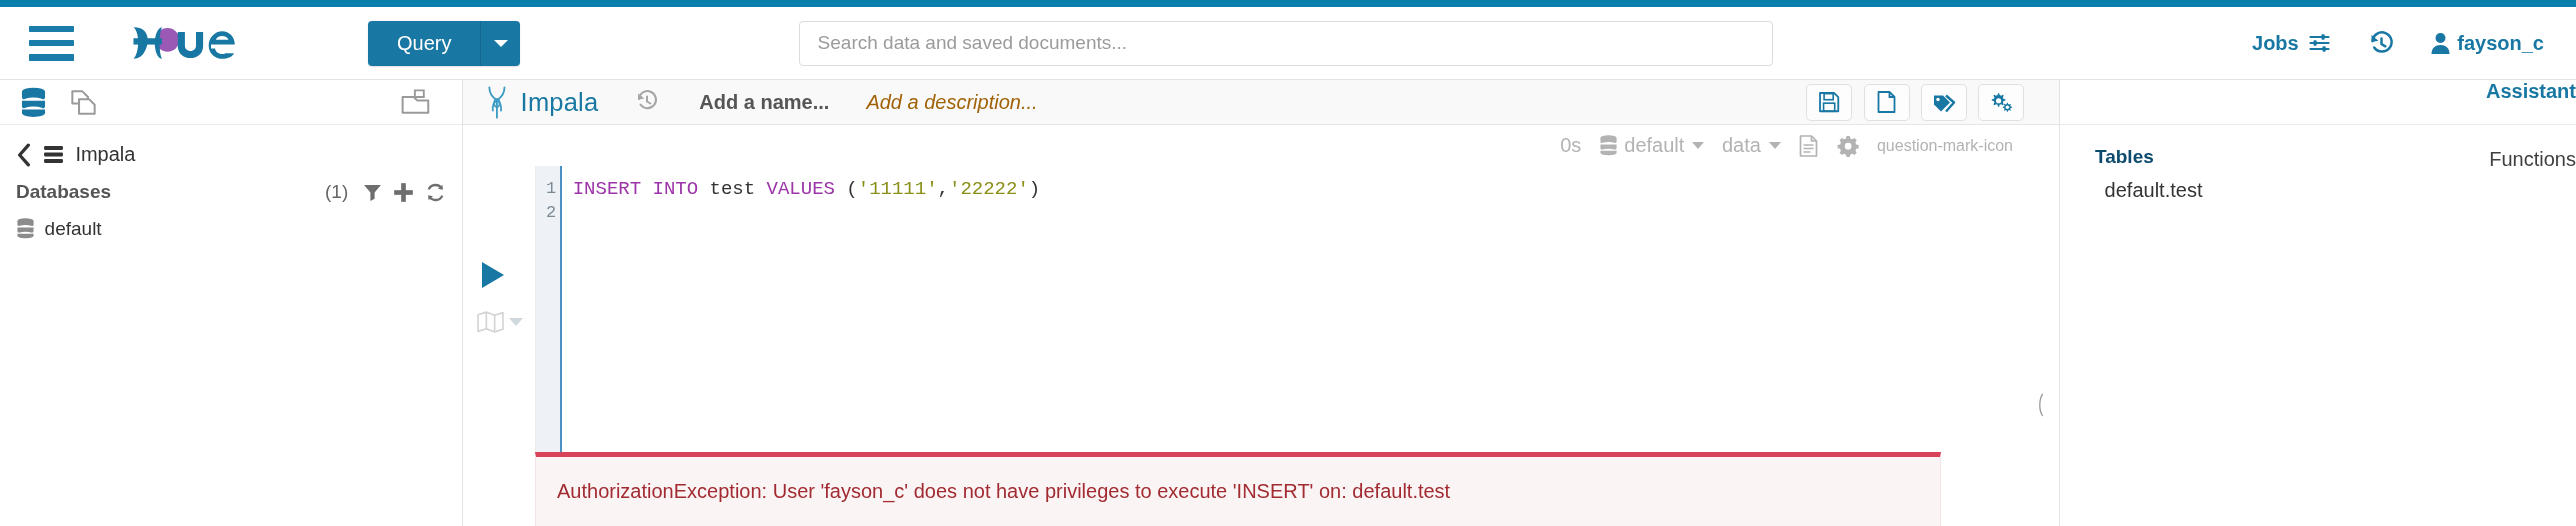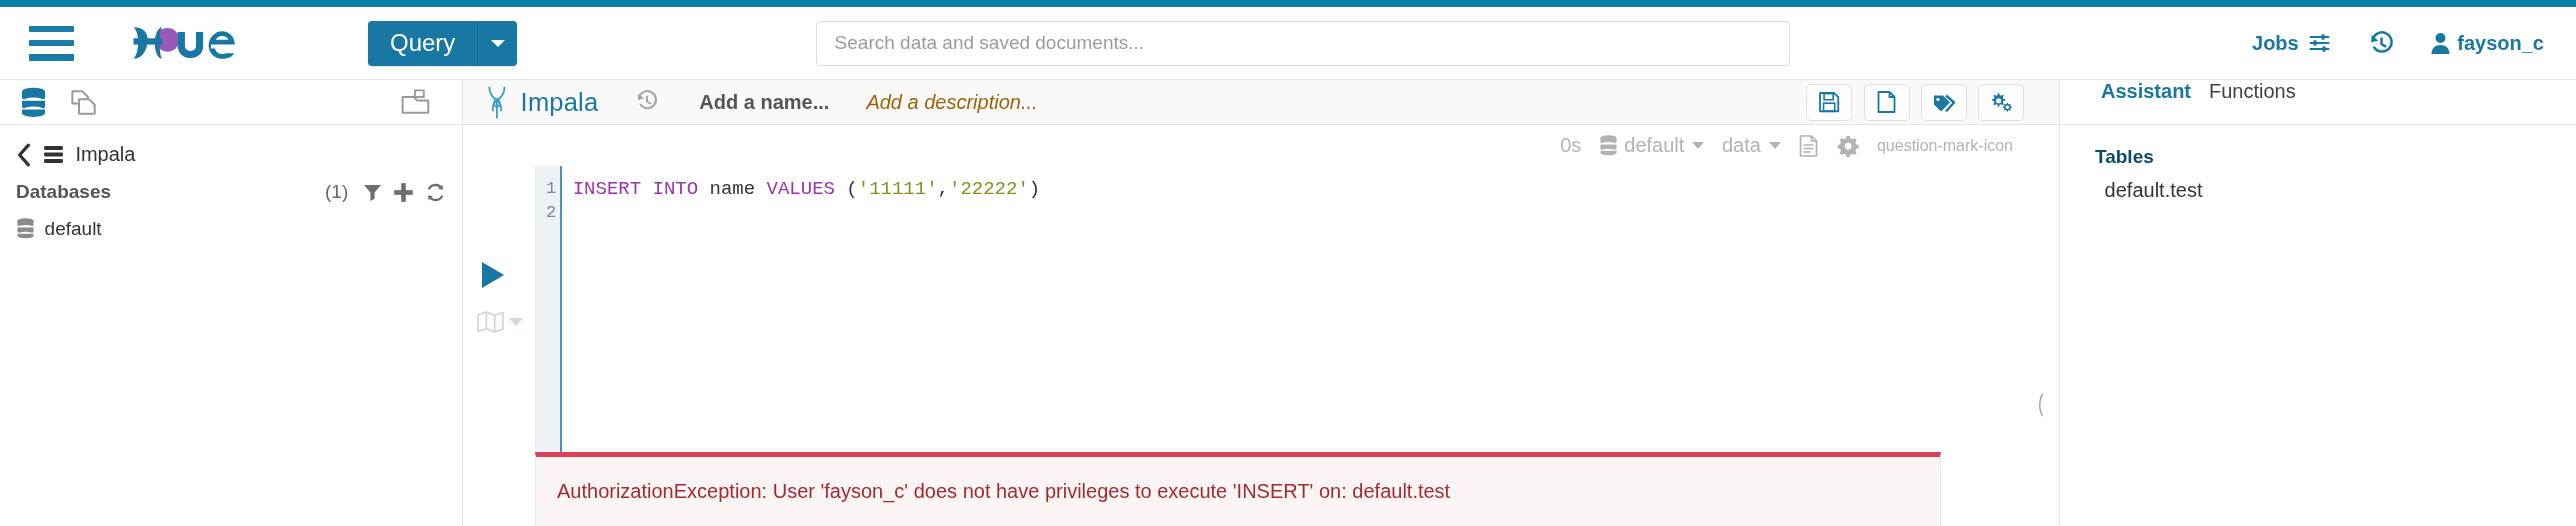--- a/index.html
+++ b/index.html
@@ -48,22 +48,22 @@
     display: flex;
     height: 45px;
     border-radius: 4px;
     overflow: hidden;
     box-shadow: 0 0.8px 1.6px rgba(0,0,0,.13);
   }
   .query-btn {
     background: #1878A3;
     color: #fff;
     border: none;
-    font-size: 24px;
-    padding: 0 22px;
+    font-size: 20px;
+    padding: 0 29px;
     font-family: "Liberation Sans", sans-serif;
     cursor: pointer;
     display: flex; align-items: center;
   }
   .query-caret {
     background: #1878A3;
     border: none;
     border-left: 0.8px solid #13688f;
     width: 40px;
     display: flex; align-items: center; justify-content: center;
@@ -71,21 +71,21 @@
   }
   .caret-down {
     width: 0; height: 0;
     border-left: 7.2px solid transparent;
     border-right: 7.2px solid transparent;
     border-top: 7.2px solid #fff;
   }
 
   .search-wrap {
     position: absolute;
-    left: 816px;
+    left: 799px;
     width: 974px;
   }
   .search-input {
     width: 100%;
     height: 45px;
     border: 1.6px solid #dcdcdc;
     border-radius: 4px;
     padding: 0 17.6px;
     font-size: 19px;
     color: #555;
@@ -336,23 +336,24 @@
     flex: 0 0 517px;
     border-left: 1.6px solid #e3e3e3;
     background: #fff;
     display: flex;
     flex-direction: column;
   }
   .rp-tabs {
     height: 45px;
     border-bottom: 1.6px solid #eaeaea;
     display: flex;
-    align-items: flex-start;
+    align-items: flex-end;
     padding-left: 41px;
-    gap: 18px;
+    gap: 45px;
+    flex-direction: column;
   }
   .rp-tab {
     font-size: 20px;
     color: #404040;
     cursor: pointer;
   }
   .rp-tab.active {
     color: #1878A3;
     font-weight: bold;
   }
@@ -613,21 +614,21 @@
             <path d="M1 4 L9 1.5 L17 4.5 L25 2 v16 l-8 2.5 -8 -3 -8 2.5 Z" fill="none" stroke="#d4d4d4" stroke-width="1.6" stroke-linejoin="round"></path>
             <path d="M9 1.5 v17" fill="none" stroke="#d4d4d4" stroke-width="1.6"></path>
             <path d="M17 4.5 v16" fill="none" stroke="#d4d4d4" stroke-width="1.6"></path>
           </svg>
           <span style="width:0;height:0;border-left:7.2px solid transparent;border-right:7.2px solid transparent;border-top:8px solid #cfd8dc;display:inline-block"></span>
         </div>
       </div>
 
       <div class="code-wrap">
         <div class="code-gutter"><span>1</span><br><span>2</span></div>
-        <div class="code-body"><span class="tok-kw">INSERT INTO</span><span class="tok-plain"> </span><span class="tok-plain">name</span><span class="tok-plain"> </span><span class="tok-kw">VALUES</span><span class="tok-punc"> (</span><span class="tok-str">'11111'</span><span class="tok-punc">,</span><span class="tok-str">'22222'</span><span class="tok-punc">)</span></div>
+        <div class="code-body"><span class="tok-kw">INSERT INTO</span><span class="tok-plain"> </span><span class="tok-plain">test</span><span class="tok-plain"> </span><span class="tok-kw">VALUES</span><span class="tok-punc"> (</span><span class="tok-str">'11111'</span><span class="tok-punc">,</span><span class="tok-str">'22222'</span><span class="tok-punc">)</span></div>
 
         <div class="resize-handle">
           <svg width="17.6" height="24" viewBox="0 0 10 24">
             <path d="M7 1 C3 6 3 18 7 23" fill="none" stroke="#9a9a9a" stroke-width="1.3"></path>
           </svg>
         </div>
       </div>
     </div>
 
     <div class="error-panel">

